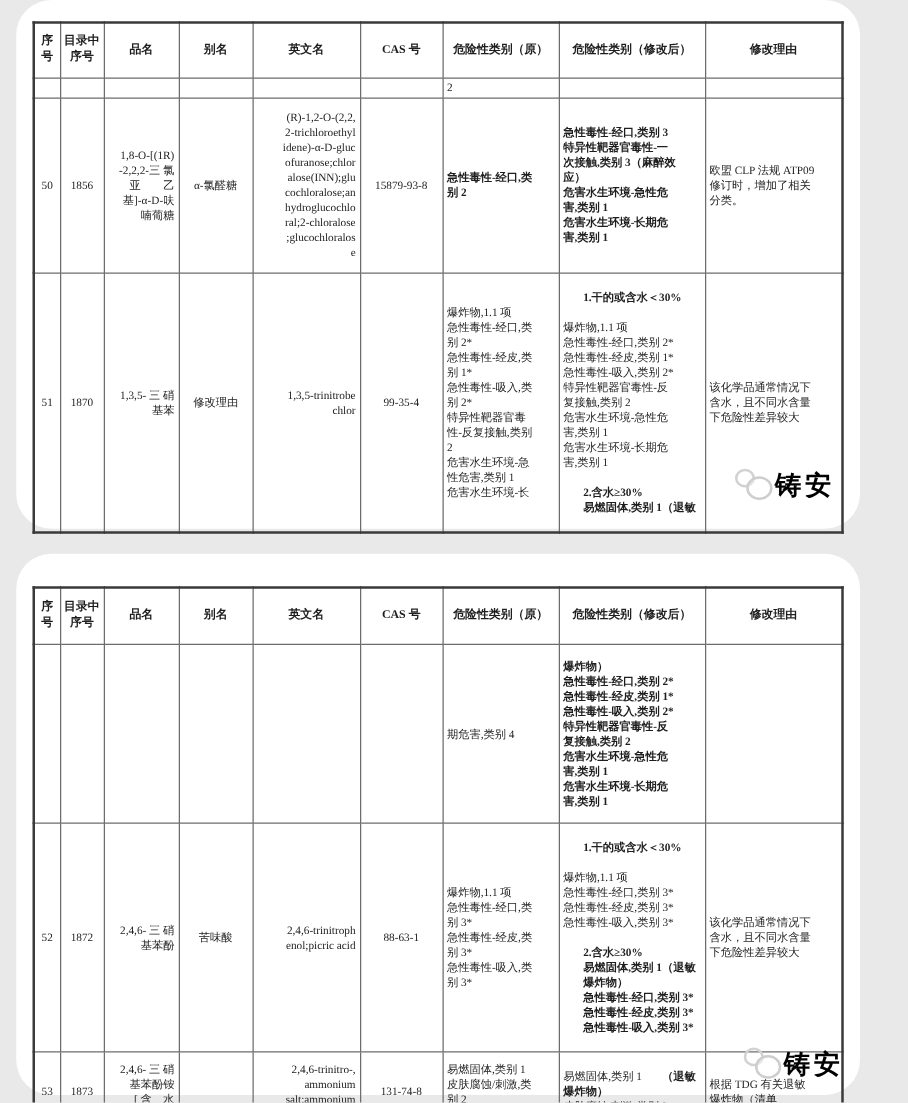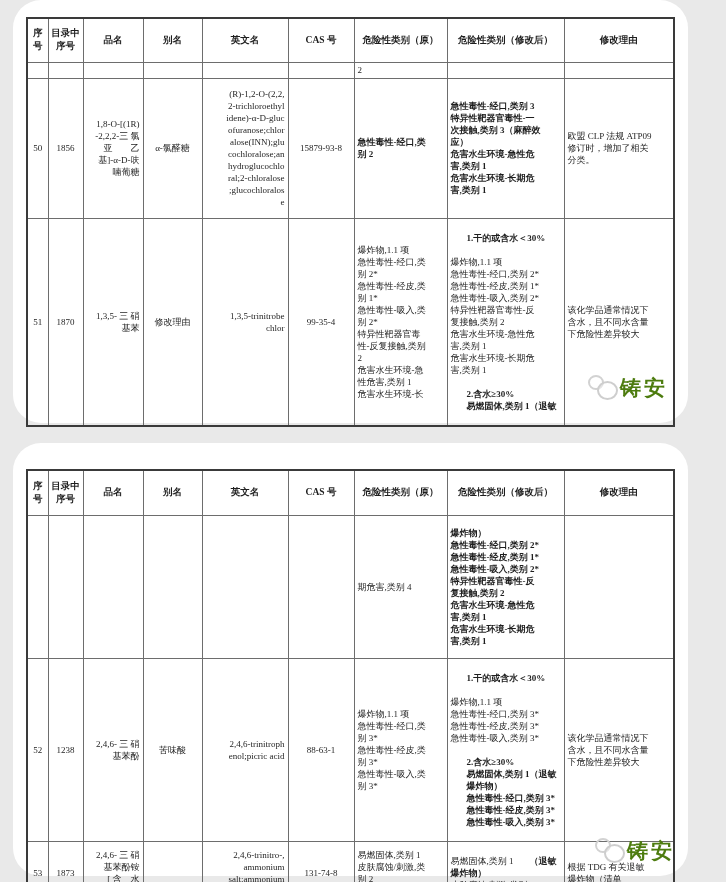--- a/index.html
+++ b/index.html
@@ -38,21 +38,21 @@
   }
   .wm{position:absolute;width:110px;height:32px;pointer-events:none;}
   .wm1{left:573px;top:372px;}
   .wm2{left:580px;top:392px;}
   .wm-c1{position:absolute;left:2px;top:3px;width:12px;height:11px;
     border:2px solid #d2d2d2;border-radius:50%;}
   .wm-c2{position:absolute;left:11px;top:9px;width:17px;height:15px;
     border:2px solid #cecece;border-radius:50%;background:rgba(255,255,255,.4);}
   .wm-text{
     position:absolute;left:34px;top:2px;
-    font-size:21px;letter-spacing:3px;color:#4d7c0f;font-weight:bold;
+    font-size:21px;letter-spacing:3px;color:#000000;font-weight:bold;
     font-family:Liberation Serif, serif;
   }
 </style>
 </head>
 <body>
 
 <div class="page page1">
   <table class="doc">
     <colgroup>
       <col style="width:21px">
@@ -212,21 +212,21 @@
 特异性靶器官毒性-反
 复接触,类别 2
 危害水生环境-急性危
 害,类别 1
 危害水生环境-长期危
 害,类别 1</td>
       <td></td>
     </tr>
     <tr class="h149">
       <td class="ctr">52</td>
-      <td class="ctr">1238</td>
+      <td class="ctr">1872</td>
       <td class="pre">2,4,6- 三 硝
 基苯酚</td>
       <td class="ctr">苦味酸</td>
       <td class="pre">2,4,6-trinitroph
 enol;picric acid</td>
       <td class="ctr">88-63-1</td>
       <td class="hz">爆炸物,1.1 项
 急性毒性-经口,类
 别 3*
 急性毒性-经皮,类

